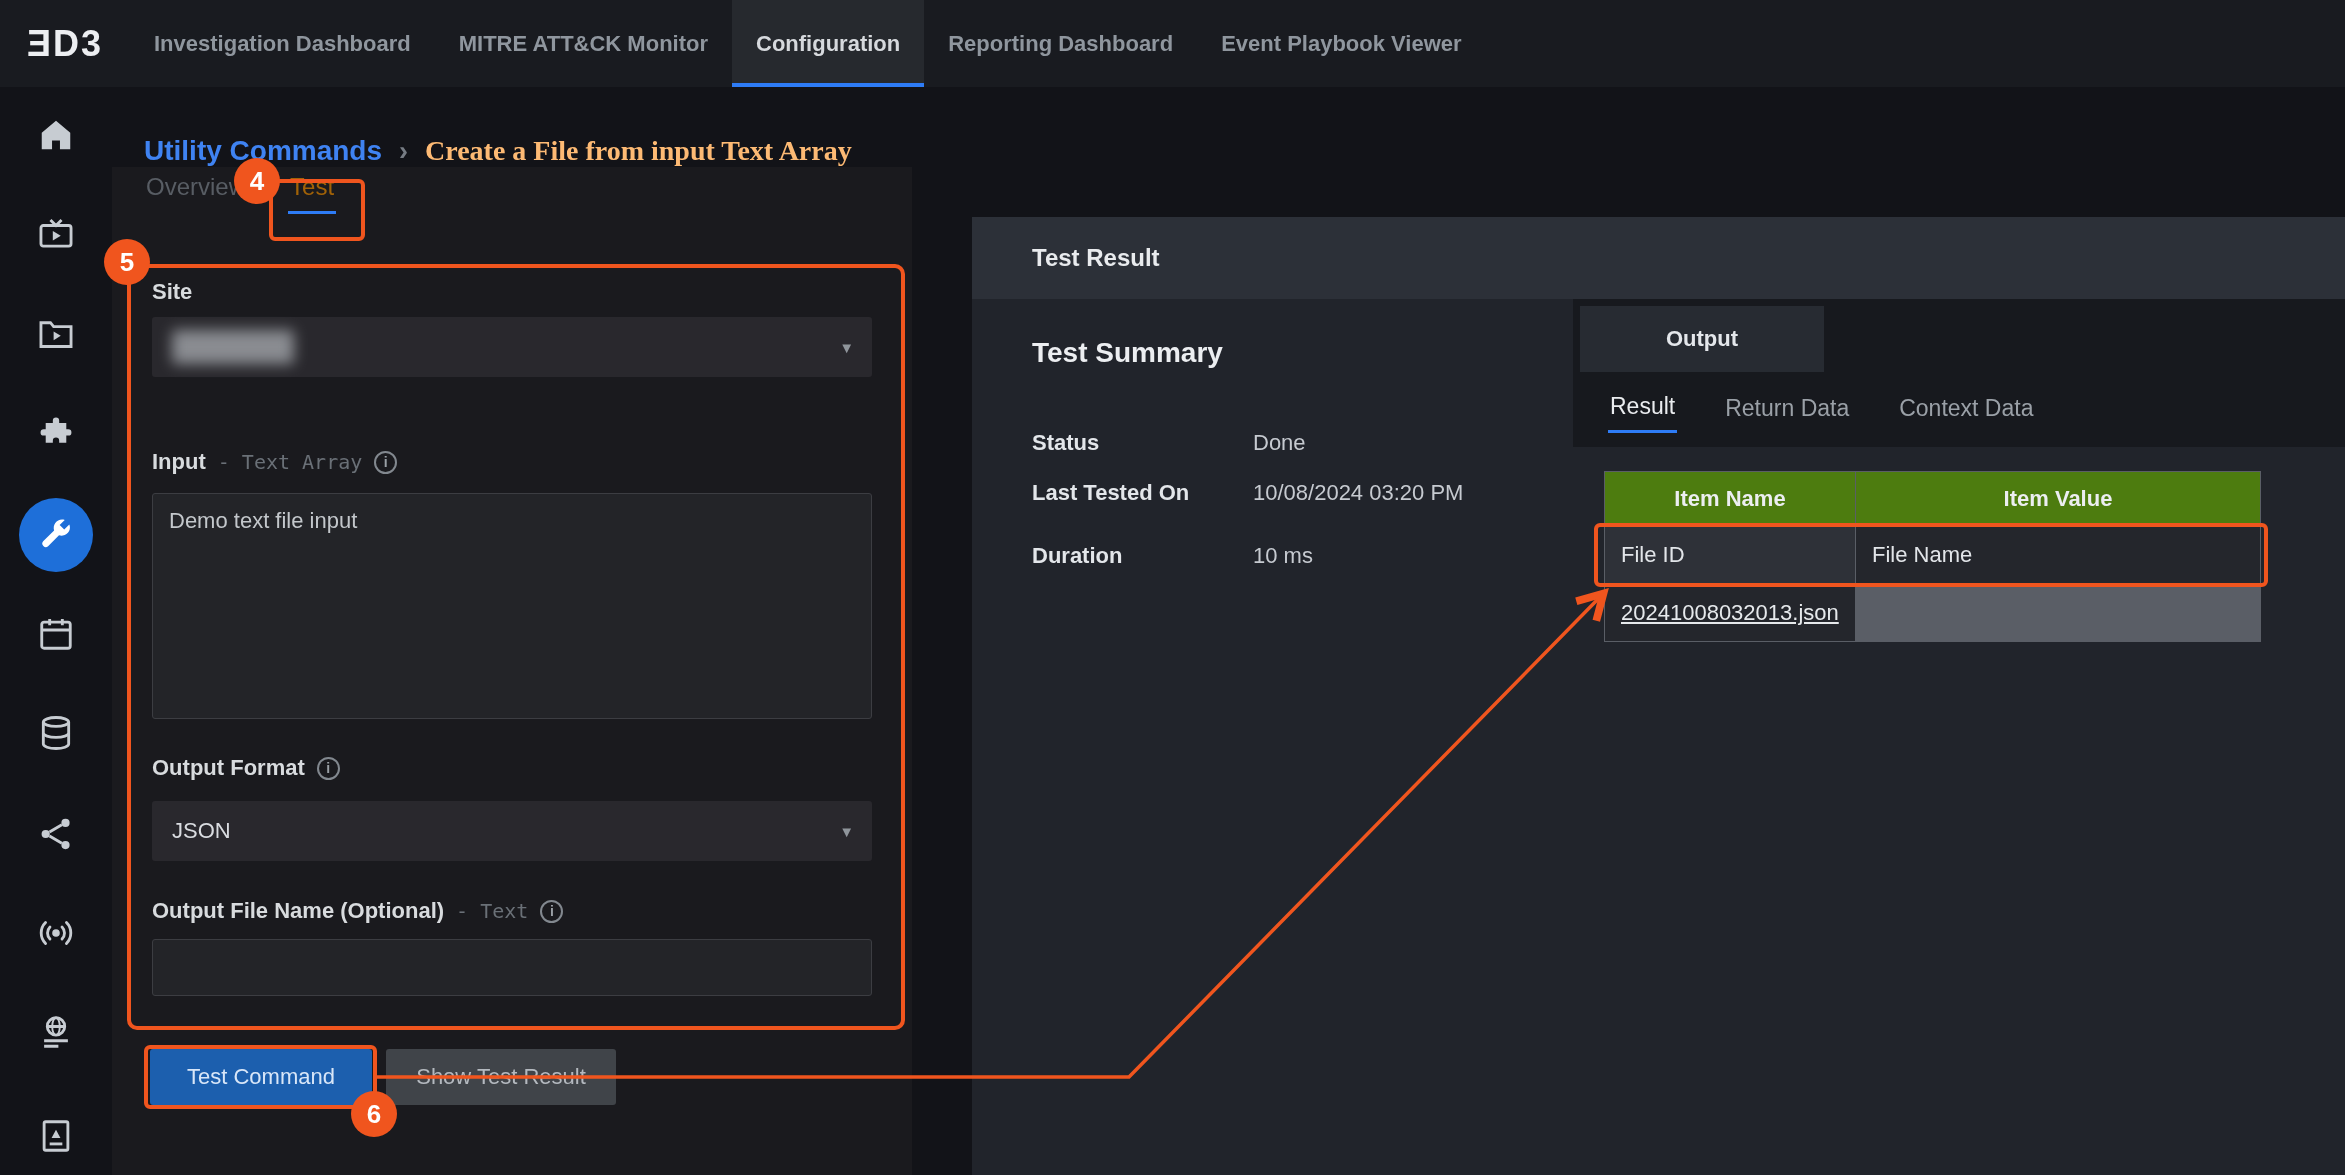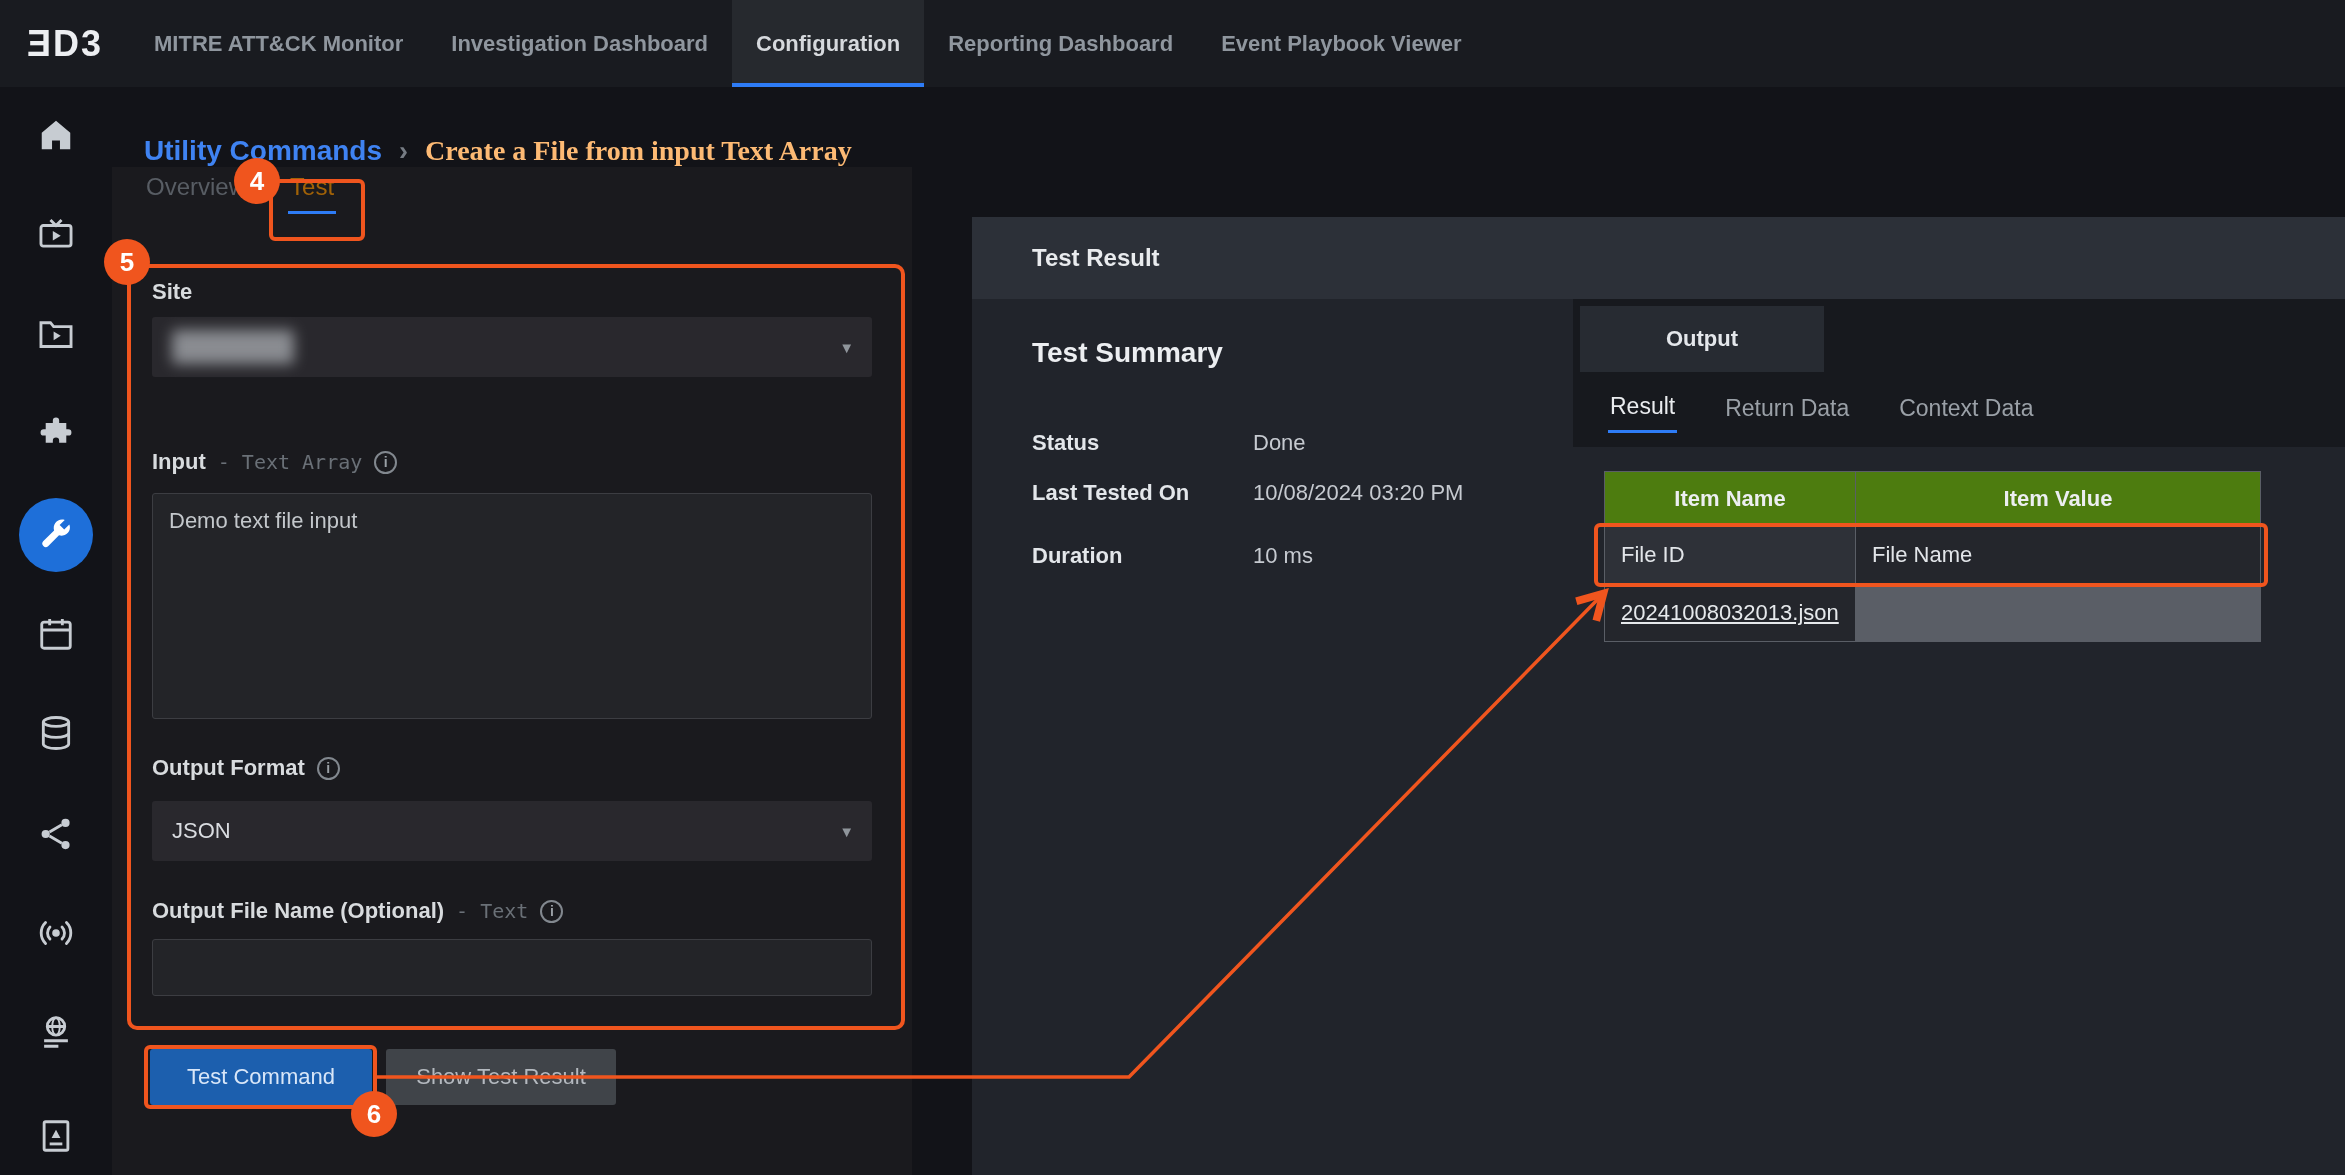--- a/index.html
+++ b/index.html
@@ -107,22 +107,22 @@
   .ann-circle { position:absolute; width:46px; height:46px; border-radius:50%;
                 background:#f0551e; color:#ffffff; font-size:26px; font-weight:bold;
                 display:flex; align-items:center; justify-content:center; z-index:47; }
   .arrow-svg { position:absolute; left:0; top:0; z-index:45; pointer-events:none; }
 </style>
 </head>
 <body>
 
 <div class="topnav">
   <div class="logo">ƎD3</div>
+  <div class="nav-item">Investigation Dashboard</div>
   <div class="nav-item">MITRE ATT&amp;CK Monitor</div>
-  <div class="nav-item">Investigation Dashboard</div>
   <div class="nav-item active">Configuration</div>
   <div class="nav-item">Reporting Dashboard</div>
   <div class="nav-item">Event Playbook Viewer</div>
 </div>
 
 <div class="breadcrumb">
   <span class="bc-parent">Utility Commands</span>
   <span class="bc-sep">›</span>
   <span class="bc-current">Create a File from input Text Array</span>
 </div>

